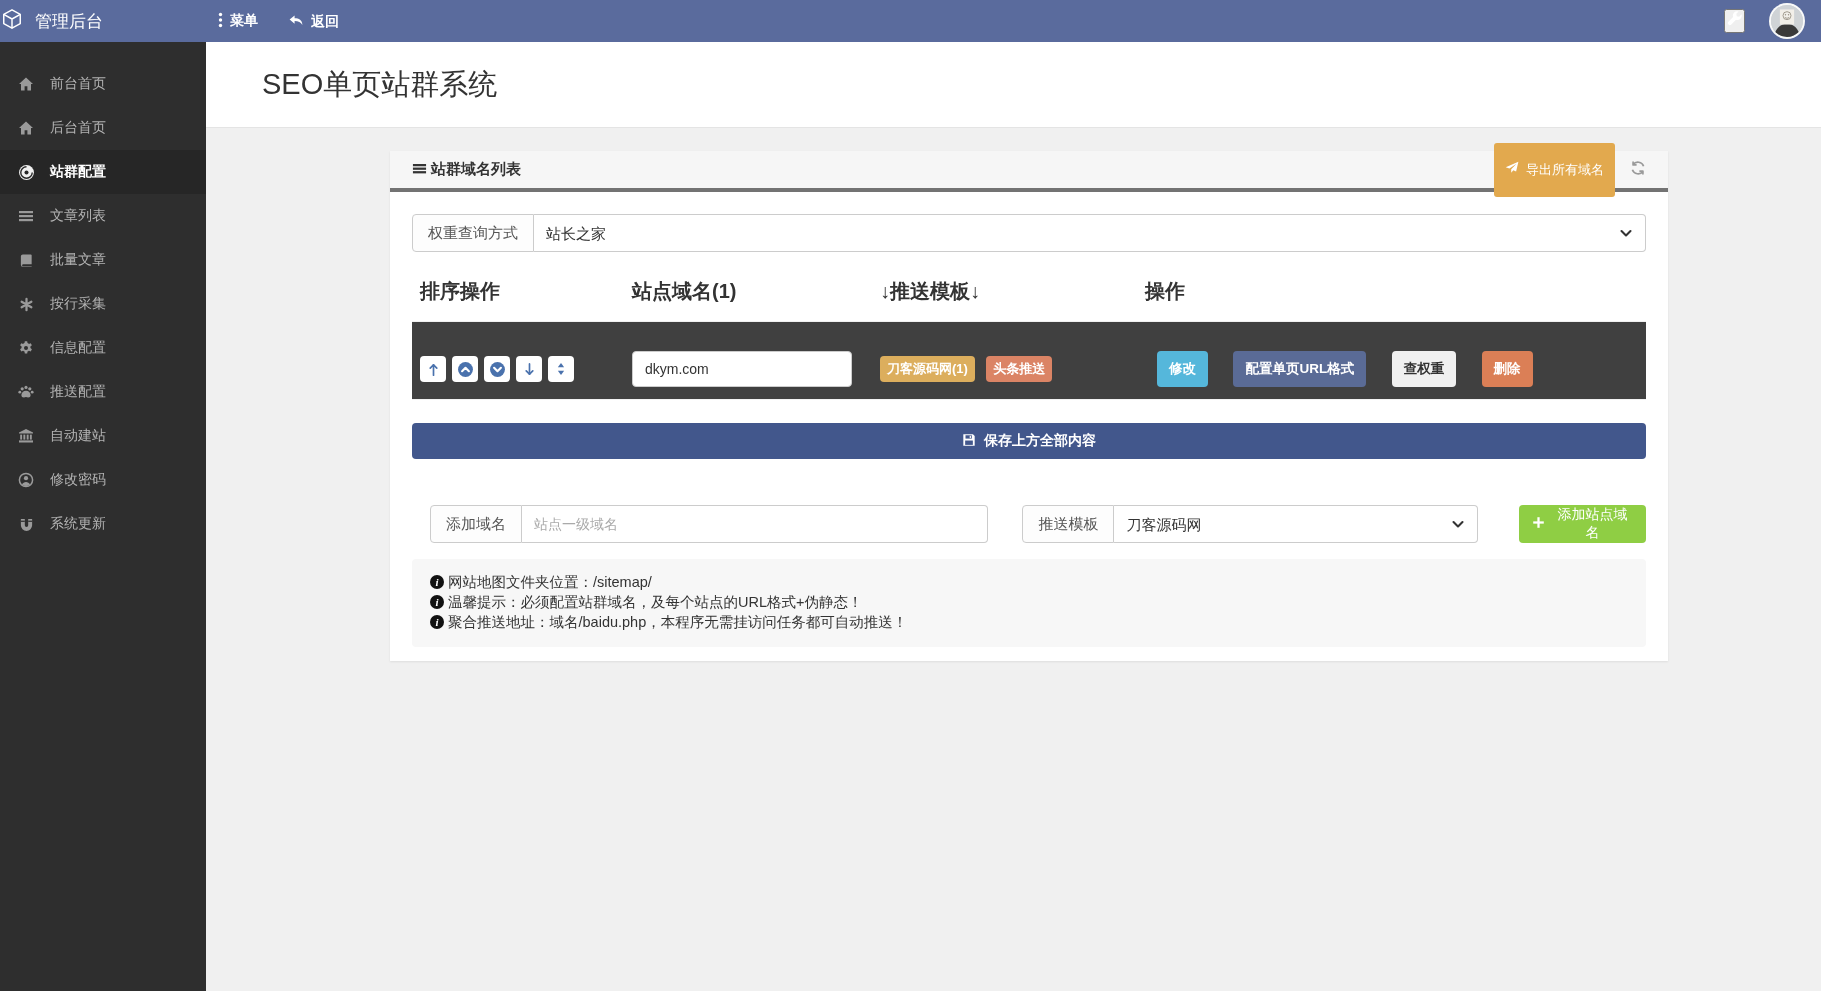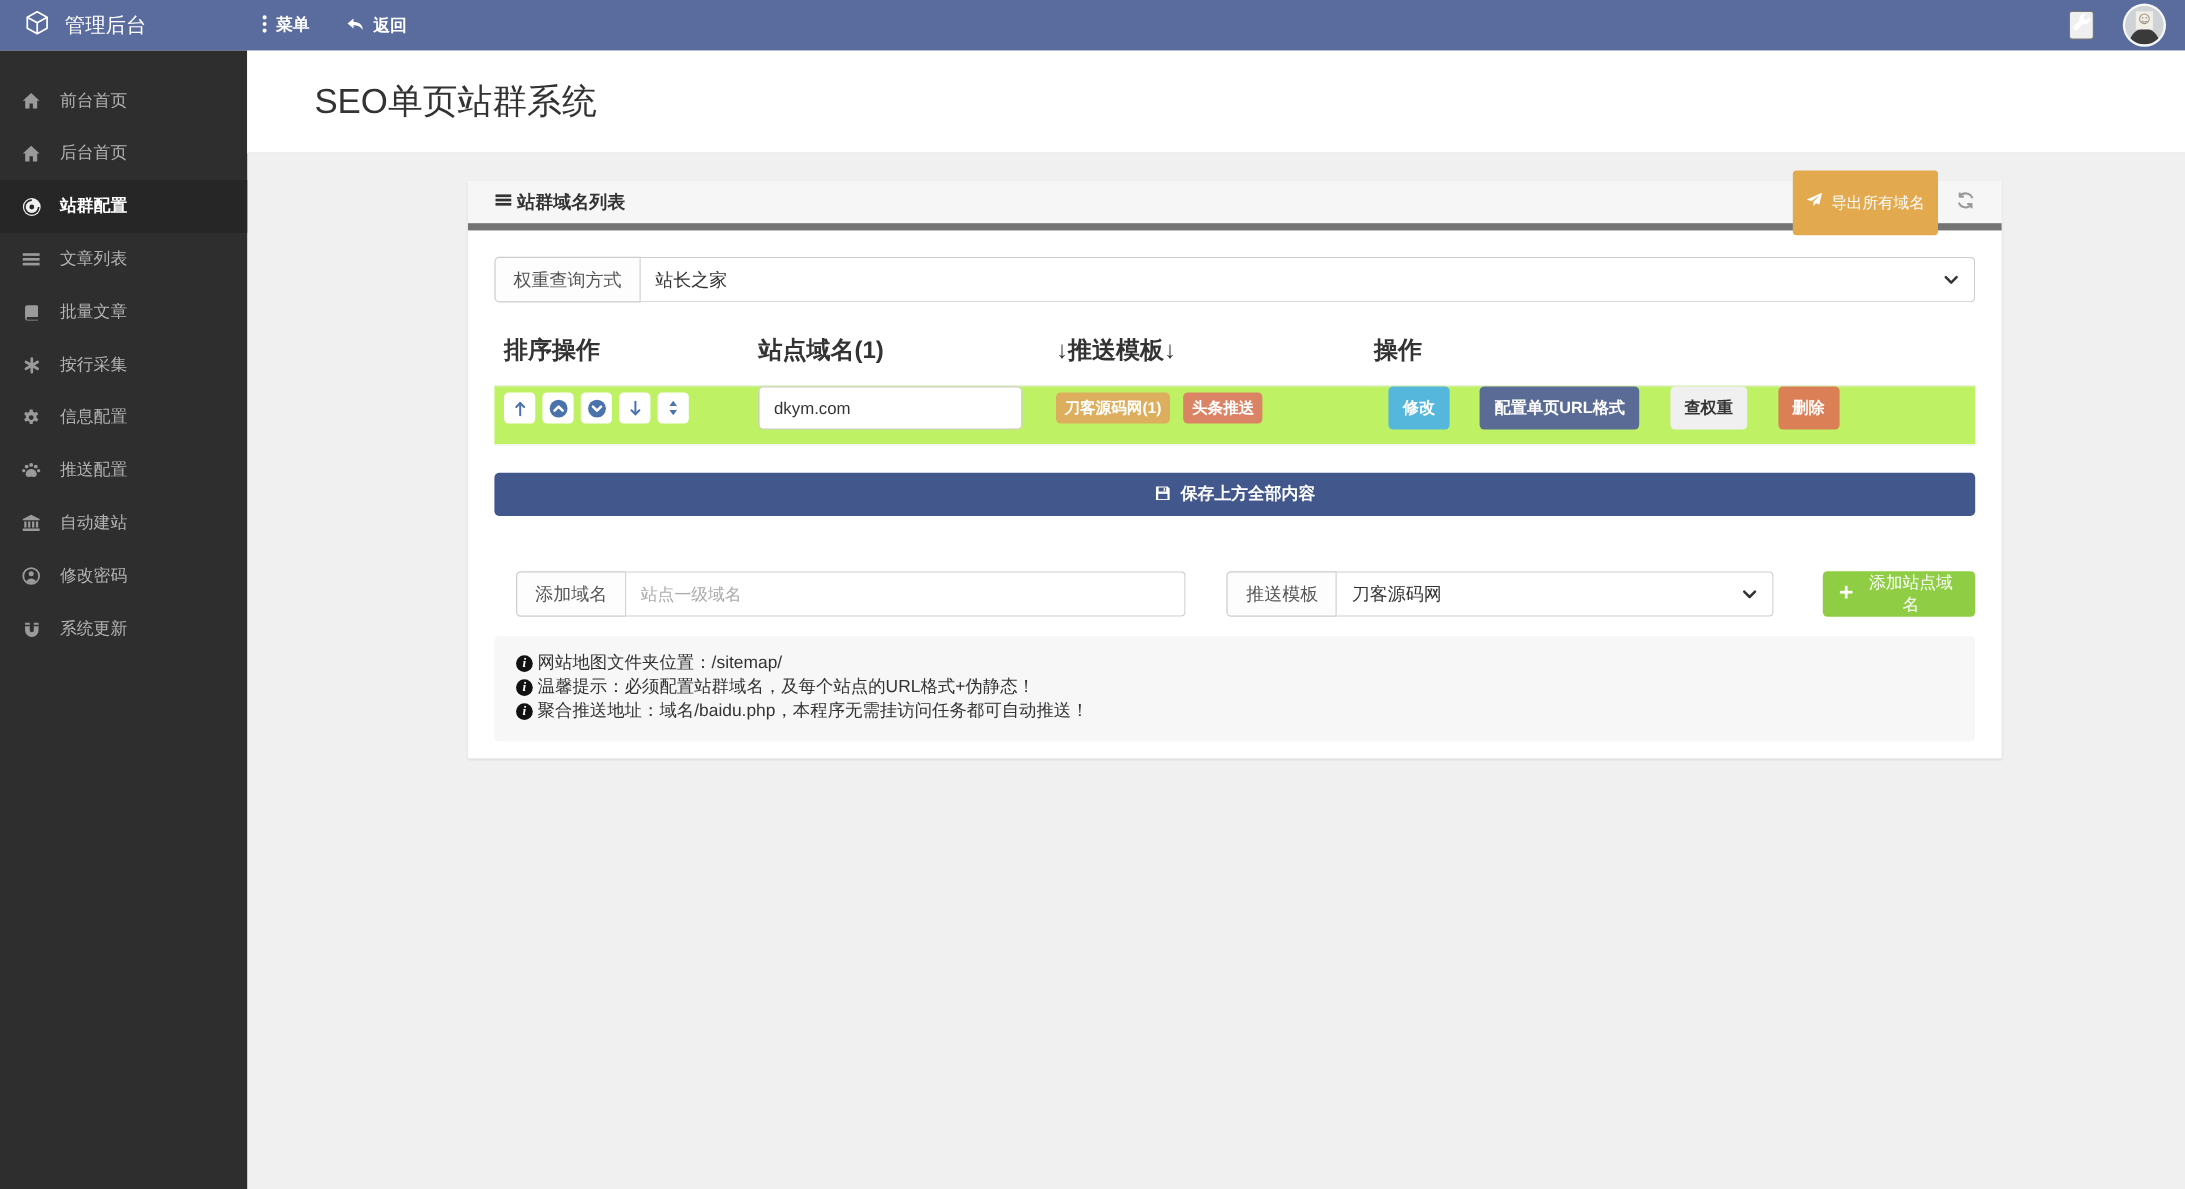--- a/index.html
+++ b/index.html
@@ -2,21 +2,21 @@
 <html><head>
 <meta charset="utf-8">
 <style>
   * { margin:0; padding:0; box-sizing:border-box; }
   html,body { width:1821px; height:991px; overflow:hidden;
     font-family:"Liberation Sans","DejaVu Sans",sans-serif; background:#f0f0f0; color:#333; }
 
   
   .navbar { position:absolute; top:0; left:0; width:1821px; height:42px;
     background:#5a6b9d; display:flex; align-items:center; z-index:20; }
-  .brand { width:206px; display:flex; align-items:center; gap:12px; padding-left:20px;
+  .brand { width:206px; display:flex; align-items:center; gap:12px; padding-left:1px;
     color:#fff; font-size:17px; }
   .nav-links { display:flex; align-items:flex-end; gap:30px; margin-left:12px;font-weight:bold; }
   .nav-link { display:flex; align-items:center; gap:7px; color:#fff; font-size:14px; cursor:pointer; }
   .nav-right { margin-left:auto; display:flex; align-items:center; gap:24px; padding-right:16px; }
   .wrench-btn { cursor:pointer; display:flex; }
   .avatar { width:36px; height:36px; border-radius:50%; border:2px solid rgba(255,255,255,.85);
     overflow:hidden; background:#cfd3d6; cursor:pointer; }
 
   
   .sidebar { position:absolute; top:42px; left:0; bottom:0; width:206px; background:#2e2e2e; padding-top:20px; }
@@ -27,21 +27,21 @@
   .side-item.active .sicon { color:#f0f0f0; }
 
   
   .main { position:absolute; top:42px; left:206px; right:0; bottom:0; }
   .title-bar { background:#fff; border-bottom:1px solid #e4e4e4; height:86px;
     padding-left:56px; display:flex; align-items:center; }
   .page-title { font-size:29px; font-weight:400; color:#333; }
 
   .panel { width:1278px; margin:23px 0 0 184px; background:#fff;
     box-shadow:0 1px 2px rgba(0,0,0,.08); }
-  .panel-header { background:#f6f6f6; border-bottom:6px solid #737373; height:41px;
+  .panel-header { background:#f6f6f6; border-bottom:4px solid #737373; height:41px;
     display:flex; align-items:center; padding:0 22px; }
   .panel-title { display:flex; align-items:center; gap:4px; font-size:15px; font-weight:bold; }
   .export-btn { margin-left:auto; display:flex; align-items:center; gap:7px; background:#e2a94e;
     color:#fff; font-size:13px; padding:18px 11px; border-radius:3px; border:none; cursor:pointer; }
   .refresh-btn { margin-left:15px; display:flex; cursor:pointer; background:none; border:none; }
 
   .panel-body { padding:22px 22px 14px; }
 
   .input-group { display:flex; align-items:stretch; height:38px; }
   .ig-addon { display:flex; align-items:center; padding:0 15px; background:#fdfdfd;
@@ -52,22 +52,22 @@
     padding:0 34px 0 12px; font-size:15px; color:#333; outline:none;
     font-family:"Liberation Sans","DejaVu Sans",sans-serif; }
   .select-caret { position:absolute; right:12px; top:50%; margin-top:-8px; pointer-events:none; }
   .ig-input { flex:1; border:1px solid #ccc; border-left:none; border-radius:0 4px 4px 0;
     padding:0 12px; font-size:14px; color:#333; outline:none;
     font-family:"Liberation Sans","DejaVu Sans",sans-serif; }
   .ig-input::placeholder { color:#aaa; }
 
   .grid-cols { display:grid; grid-template-columns:212px 248px 265px 1fr; align-items:center; }
   .thead-row { margin-top:26px; padding:0 0 16px 8px; font-size:20px; font-weight:bold; }
-  .data-row { background:#bef264; border-top:1px solid #f1f1f1; border-bottom:1px solid #f1f1f1;
-    padding:0 0 12px 8px; }
+  .data-row { background:#404040; border-top:1px solid #f1f1f1; border-bottom:1px solid #f1f1f1;
+    padding:29px 0 12px 8px; }
 
   .sort-group { display:flex; gap:6px; }
   .sort-btn { width:26px; height:26px; background:#fff; border:none; border-radius:4px;
     display:flex; align-items:center; justify-content:center; cursor:pointer; }
 
   .domain-input { width:220px; height:36px; border:1px solid #ccc; border-radius:4px;
     padding:0 12px; font-size:14px; color:#333; outline:none;
     font-family:"Liberation Sans","DejaVu Sans",sans-serif; background:#fff; }
 
   .badge { display:inline-block; padding:4px 7px; border-radius:4px; color:#fff;

